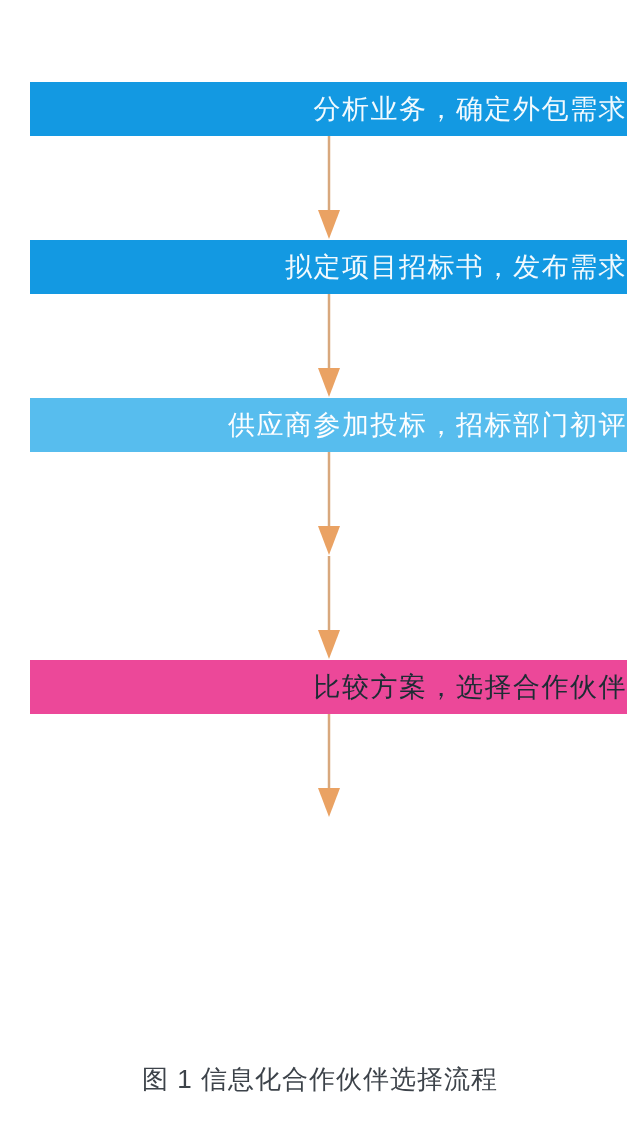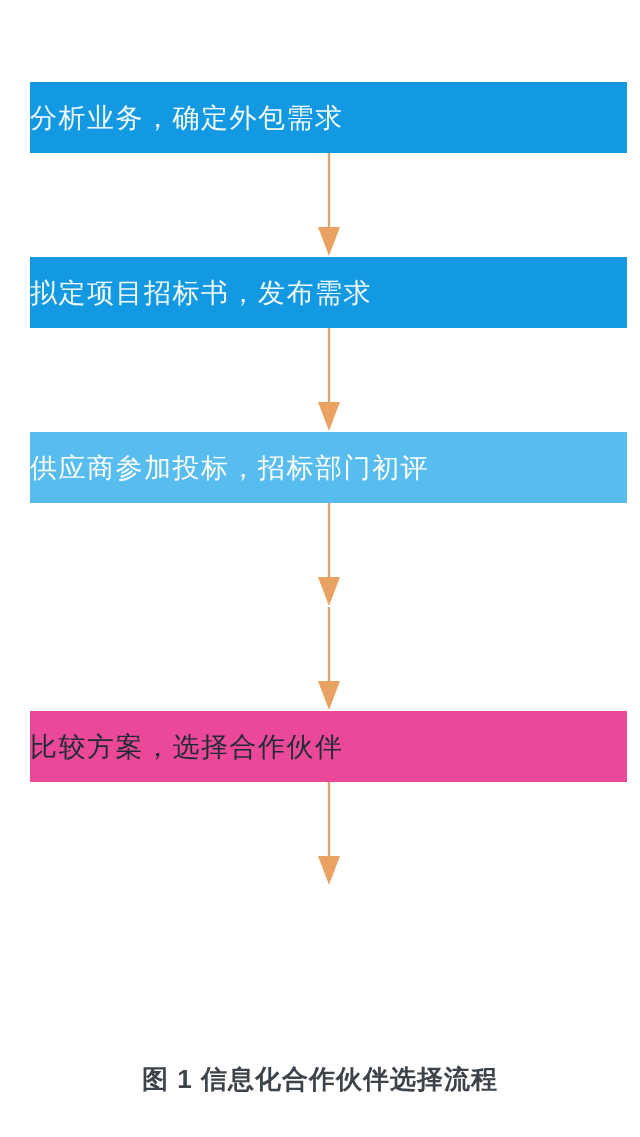--- a/index.html
+++ b/index.html
@@ -15,24 +15,24 @@
     background: #ffffff;
     overflow: hidden;
   }
   .flow {
     position: absolute;
     top: 82px;
     left: 30px;
     width: 597px;
   }
   .step-box {
-    height: 71px;
+    height: 54px;
     display: flex;
     align-items: center;
-    justify-content: flex-start;
+    justify-content: flex-end;
     font-size: 27px;
     letter-spacing: 1.5px;
     white-space: nowrap;
   }
   .arrow-wrap {
     height: 104px;
     display: flex;
     justify-content: center;
   }
   svg.arrow {
@@ -49,21 +49,20 @@
   }
   .caption {
     position: absolute;
     top: 1062px;
     left: 0;
     width: 640px;
     text-align: center;
     font-size: 26px;
     letter-spacing: 1px;
     color: #3D434A;
-    font-weight: bold;
   }
 </style>
 </head>
 <body>
 
 <div class="canvas">
   <div class="flow">
 
     <div class="step-box" style="background: rgb(19, 153, 226); color: rgb(242, 250, 254);">
       <span>分析业务，确定外包需求</span>

